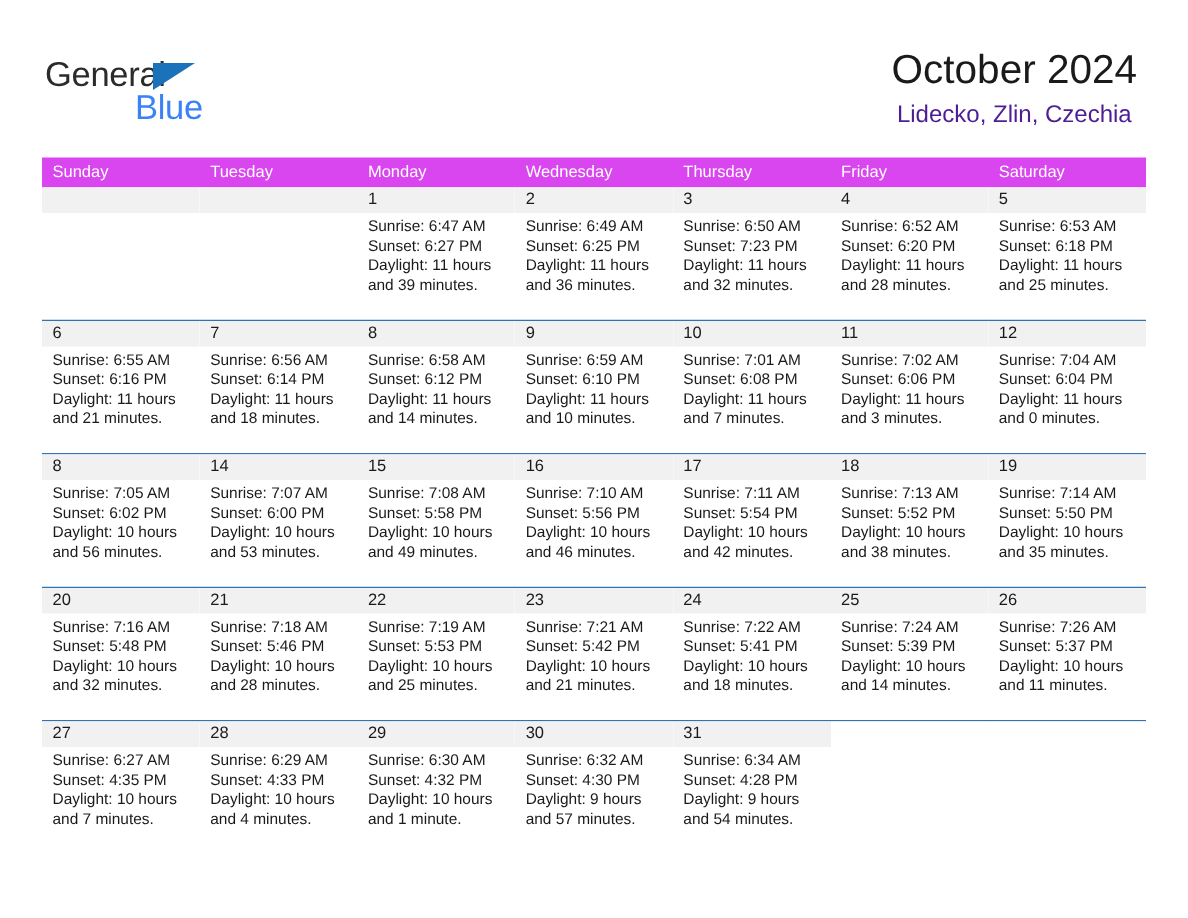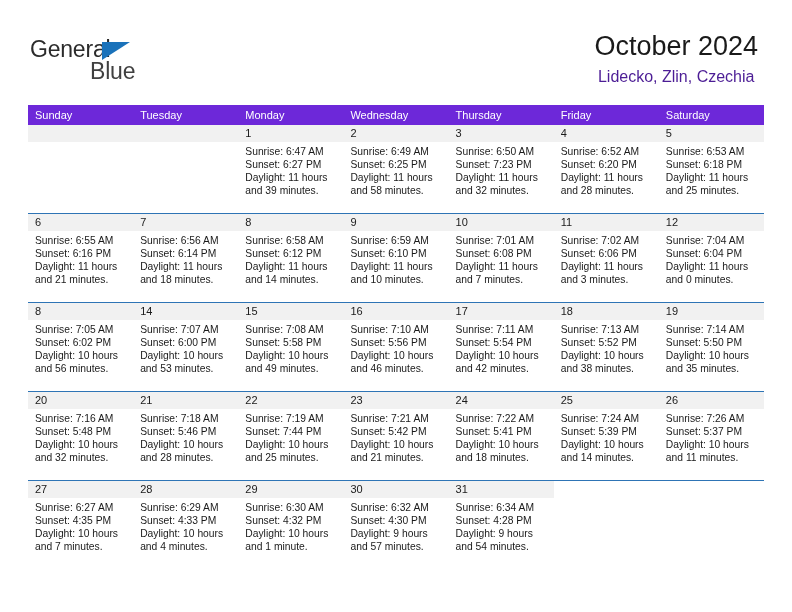--- a/index.html
+++ b/index.html
@@ -53,21 +53,21 @@
     height: 0;
     border-left: 28px solid #1a72ba;
     border-bottom: 18px solid transparent;
   }
   .logo-blue {
     position: absolute;
     left: 60px;
     top: 22px;
     font-size: 23px;
     letter-spacing: -0.2px;
-    color: #404040;
+    color: #3b82f6;
     font-family: "Liberation Sans", sans-serif;
   }
 
   .title-block {
     position: absolute;
     right: 34px;
     top: 30px;
     text-align: center;
   }
   .cal-title {
@@ -87,21 +87,21 @@
 
   
   .calendar {
     position: absolute;
     left: 28px;
     top: 105px;
     width: 736px;
   }
   .dow-row {
     display: flex;
-    background: #6d28d9;
+    background: #d946ef;
     height: 20px;
   }
   .dow {
     flex: 1 1 0;
     color: #ffffff;
     font-size: 11px;
     line-height: 20px;
     padding-left: 7px;
     box-sizing: border-box;
     white-space: nowrap;
@@ -202,21 +202,21 @@
             </div>
           </div>
           <div class="day">
             <div class="day-num-band">
               <div class="day-num">2</div>
             </div>
             <div class="day-body">
               <div class="day-line">Sunrise: 6:49 AM</div>
               <div class="day-line">Sunset: 6:25 PM</div>
               <div class="day-line">Daylight: 11 hours</div>
-              <div class="day-line">and 58 minutes.</div>
+              <div class="day-line">and 36 minutes.</div>
             </div>
           </div>
           <div class="day">
             <div class="day-num-band">
               <div class="day-num">3</div>
             </div>
             <div class="day-body">
               <div class="day-line">Sunrise: 6:50 AM</div>
               <div class="day-line">Sunset: 7:23 PM</div>
               <div class="day-line">Daylight: 11 hours</div>
@@ -426,21 +426,21 @@
               <div class="day-line">Daylight: 10 hours</div>
               <div class="day-line">and 28 minutes.</div>
             </div>
           </div>
           <div class="day">
             <div class="day-num-band">
               <div class="day-num">22</div>
             </div>
             <div class="day-body">
               <div class="day-line">Sunrise: 7:19 AM</div>
-              <div class="day-line">Sunset: 7:44 PM</div>
+              <div class="day-line">Sunset: 5:53 PM</div>
               <div class="day-line">Daylight: 10 hours</div>
               <div class="day-line">and 25 minutes.</div>
             </div>
           </div>
           <div class="day">
             <div class="day-num-band">
               <div class="day-num">23</div>
             </div>
             <div class="day-body">
               <div class="day-line">Sunrise: 7:21 AM</div>

